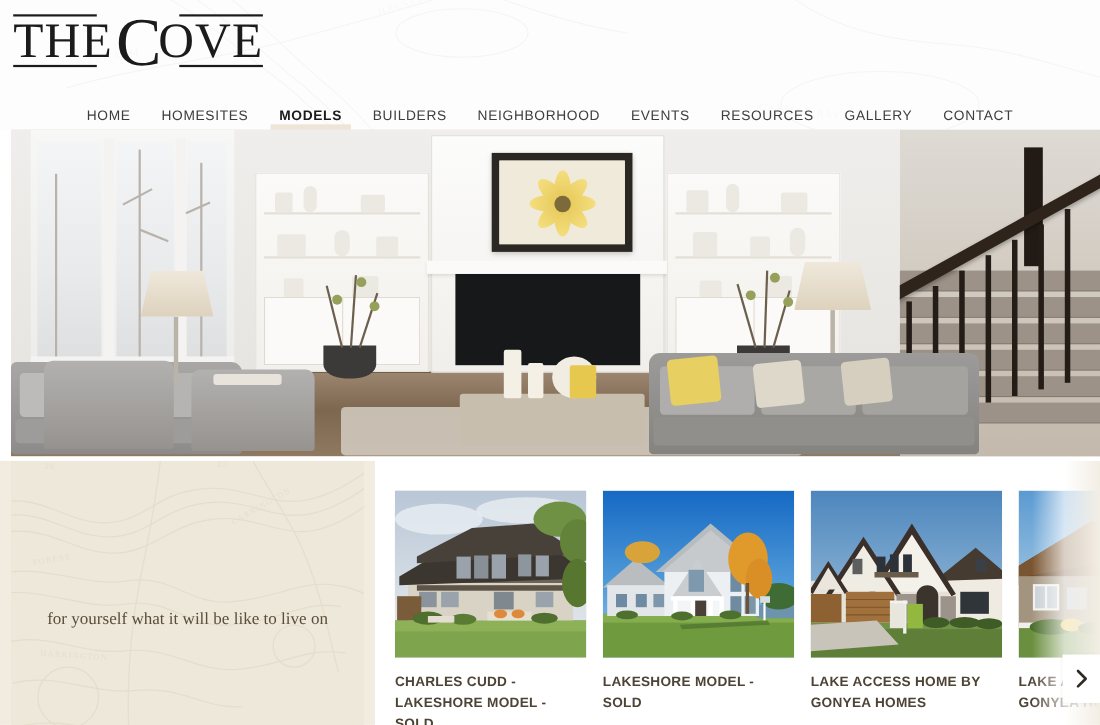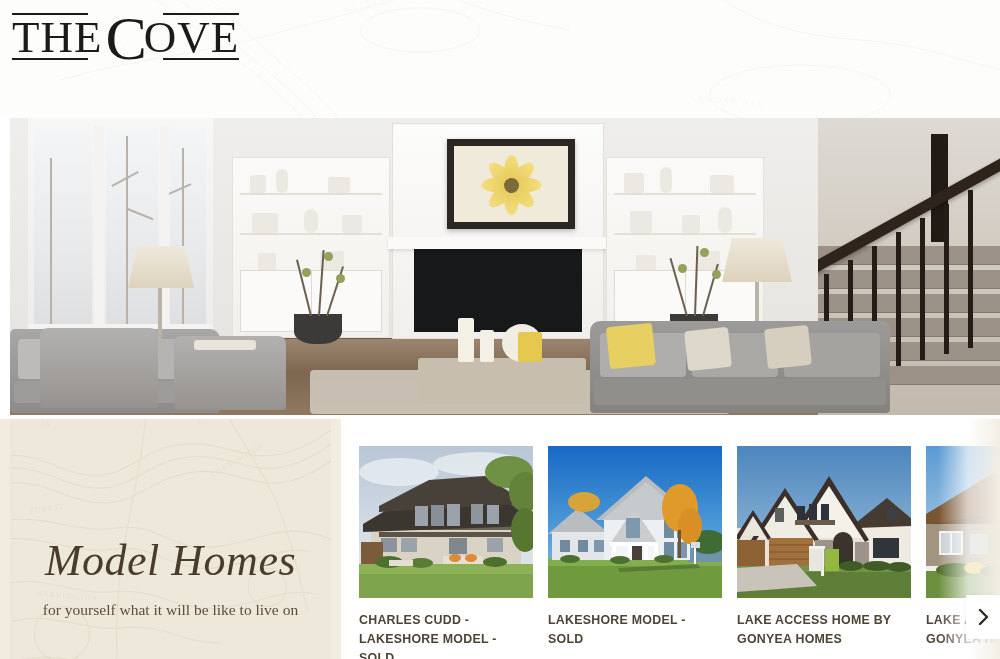--- a/index.html
+++ b/index.html
@@ -355,20 +355,31 @@
   <div class="logo-wrap">
     <div class="logo-the-cove">
       <span class="logo-rule-top"></span>
       <span class="logo-rule-top r2"></span>
       <span class="logo-main"><span>THE</span><span class="big-c">C</span><span>OVE</span></span>
       <span class="logo-rule-bot"></span>
       <span class="logo-rule-bot r2"></span>
     </div>
   </div>
 
+  <nav class="nav">
+    <a class="nav-item" href="#">HOME</a>
+    <a class="nav-item" href="#">HOMESITES</a>
+    <a class="nav-item active" href="#">MODELS</a>
+    <a class="nav-item" href="#">BUILDERS</a>
+    <a class="nav-item" href="#">NEIGHBORHOOD</a>
+    <a class="nav-item" href="#">EVENTS</a>
+    <a class="nav-item" href="#">RESOURCES</a>
+    <a class="nav-item" href="#">GALLERY</a>
+    <a class="nav-item" href="#">CONTACT</a>
+  </nav>
 </div>
 
 <div class="hero">
   <div class="hero-scene">
 
     <div class="h-wall"></div>
     <div class="h-floor"></div>
     <div class="h-floorline"></div>
 
     <div class="h-winblock"></div>
@@ -535,21 +546,20 @@
           <text x="48" y="26">26</text>
           <text x="196" y="24">25</text>
           <text x="210" y="74" transform="rotate(-30 210 74)">CARRINGTON</text>
           <text x="38" y="108" transform="rotate(-8 38 108)">FOREST</text>
           <text x="44" y="186" transform="rotate(4 44 186)">HARRINGTON</text>
           <text x="4" y="268">21</text>
         </g>
       </svg>
 
       <div class="left-copy">
-        <div class="model-homes">Model Homes</div>
         <div class="left-body">
           <div>for yourself what it will be like to live on</div>
         </div>
       </div>
     </div>
   </div>
 
   <div class="cards-viewport">
     <div class="cards-track">
 

